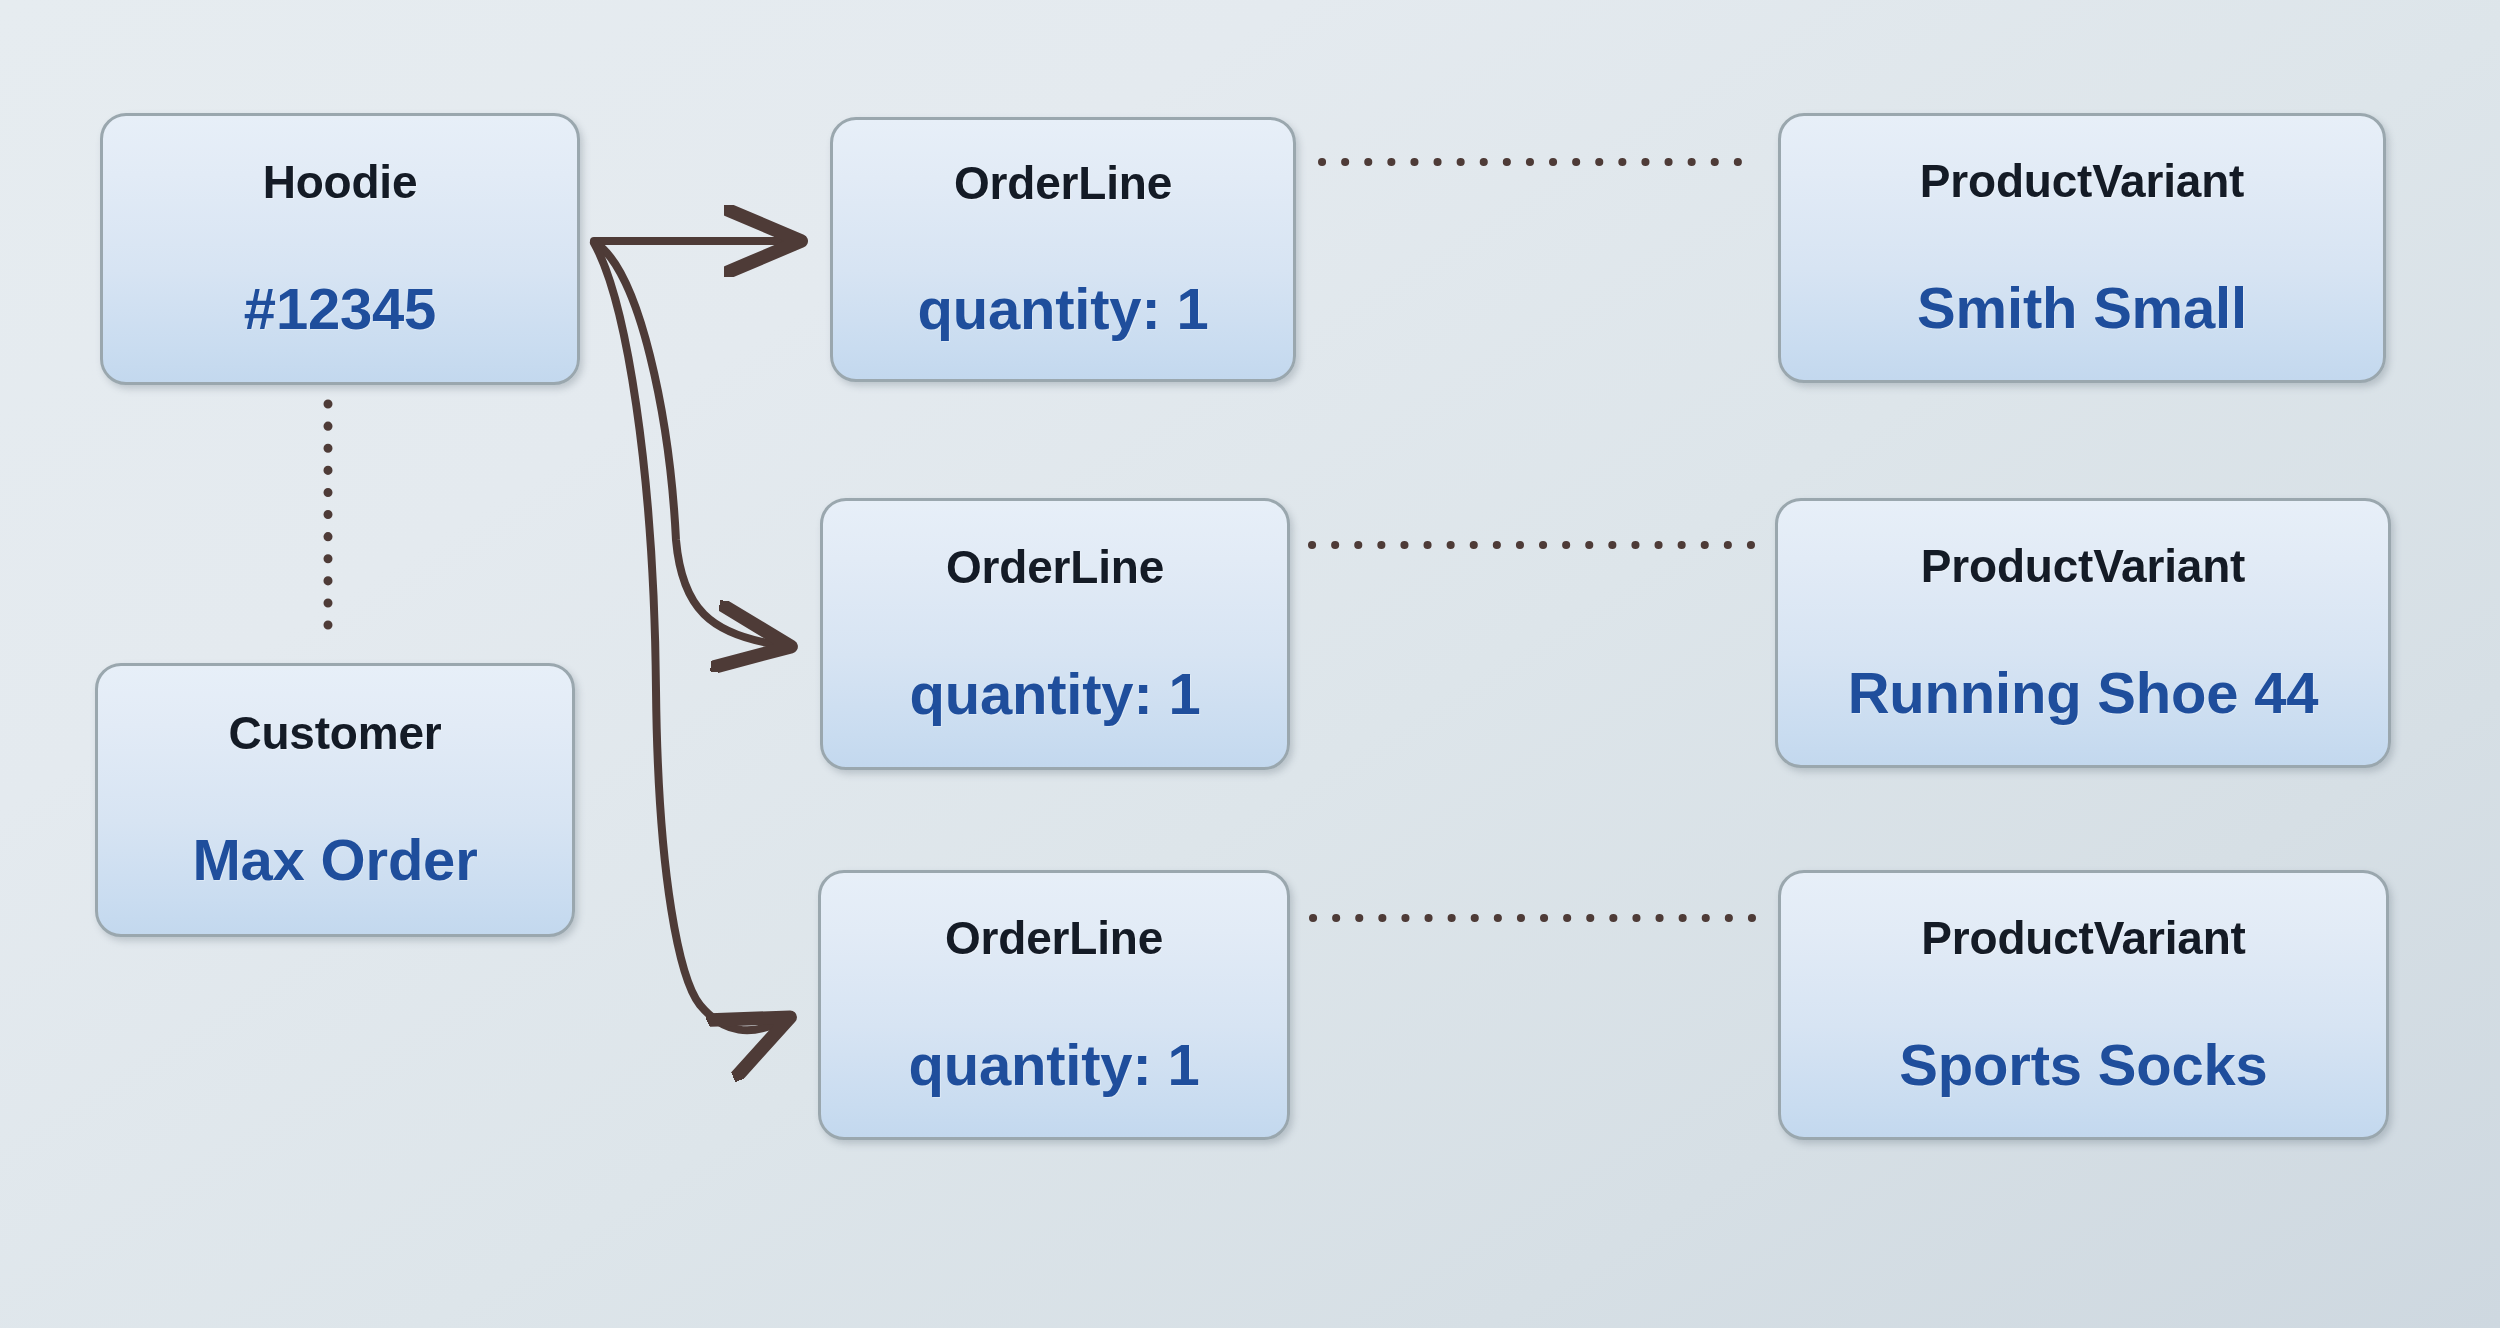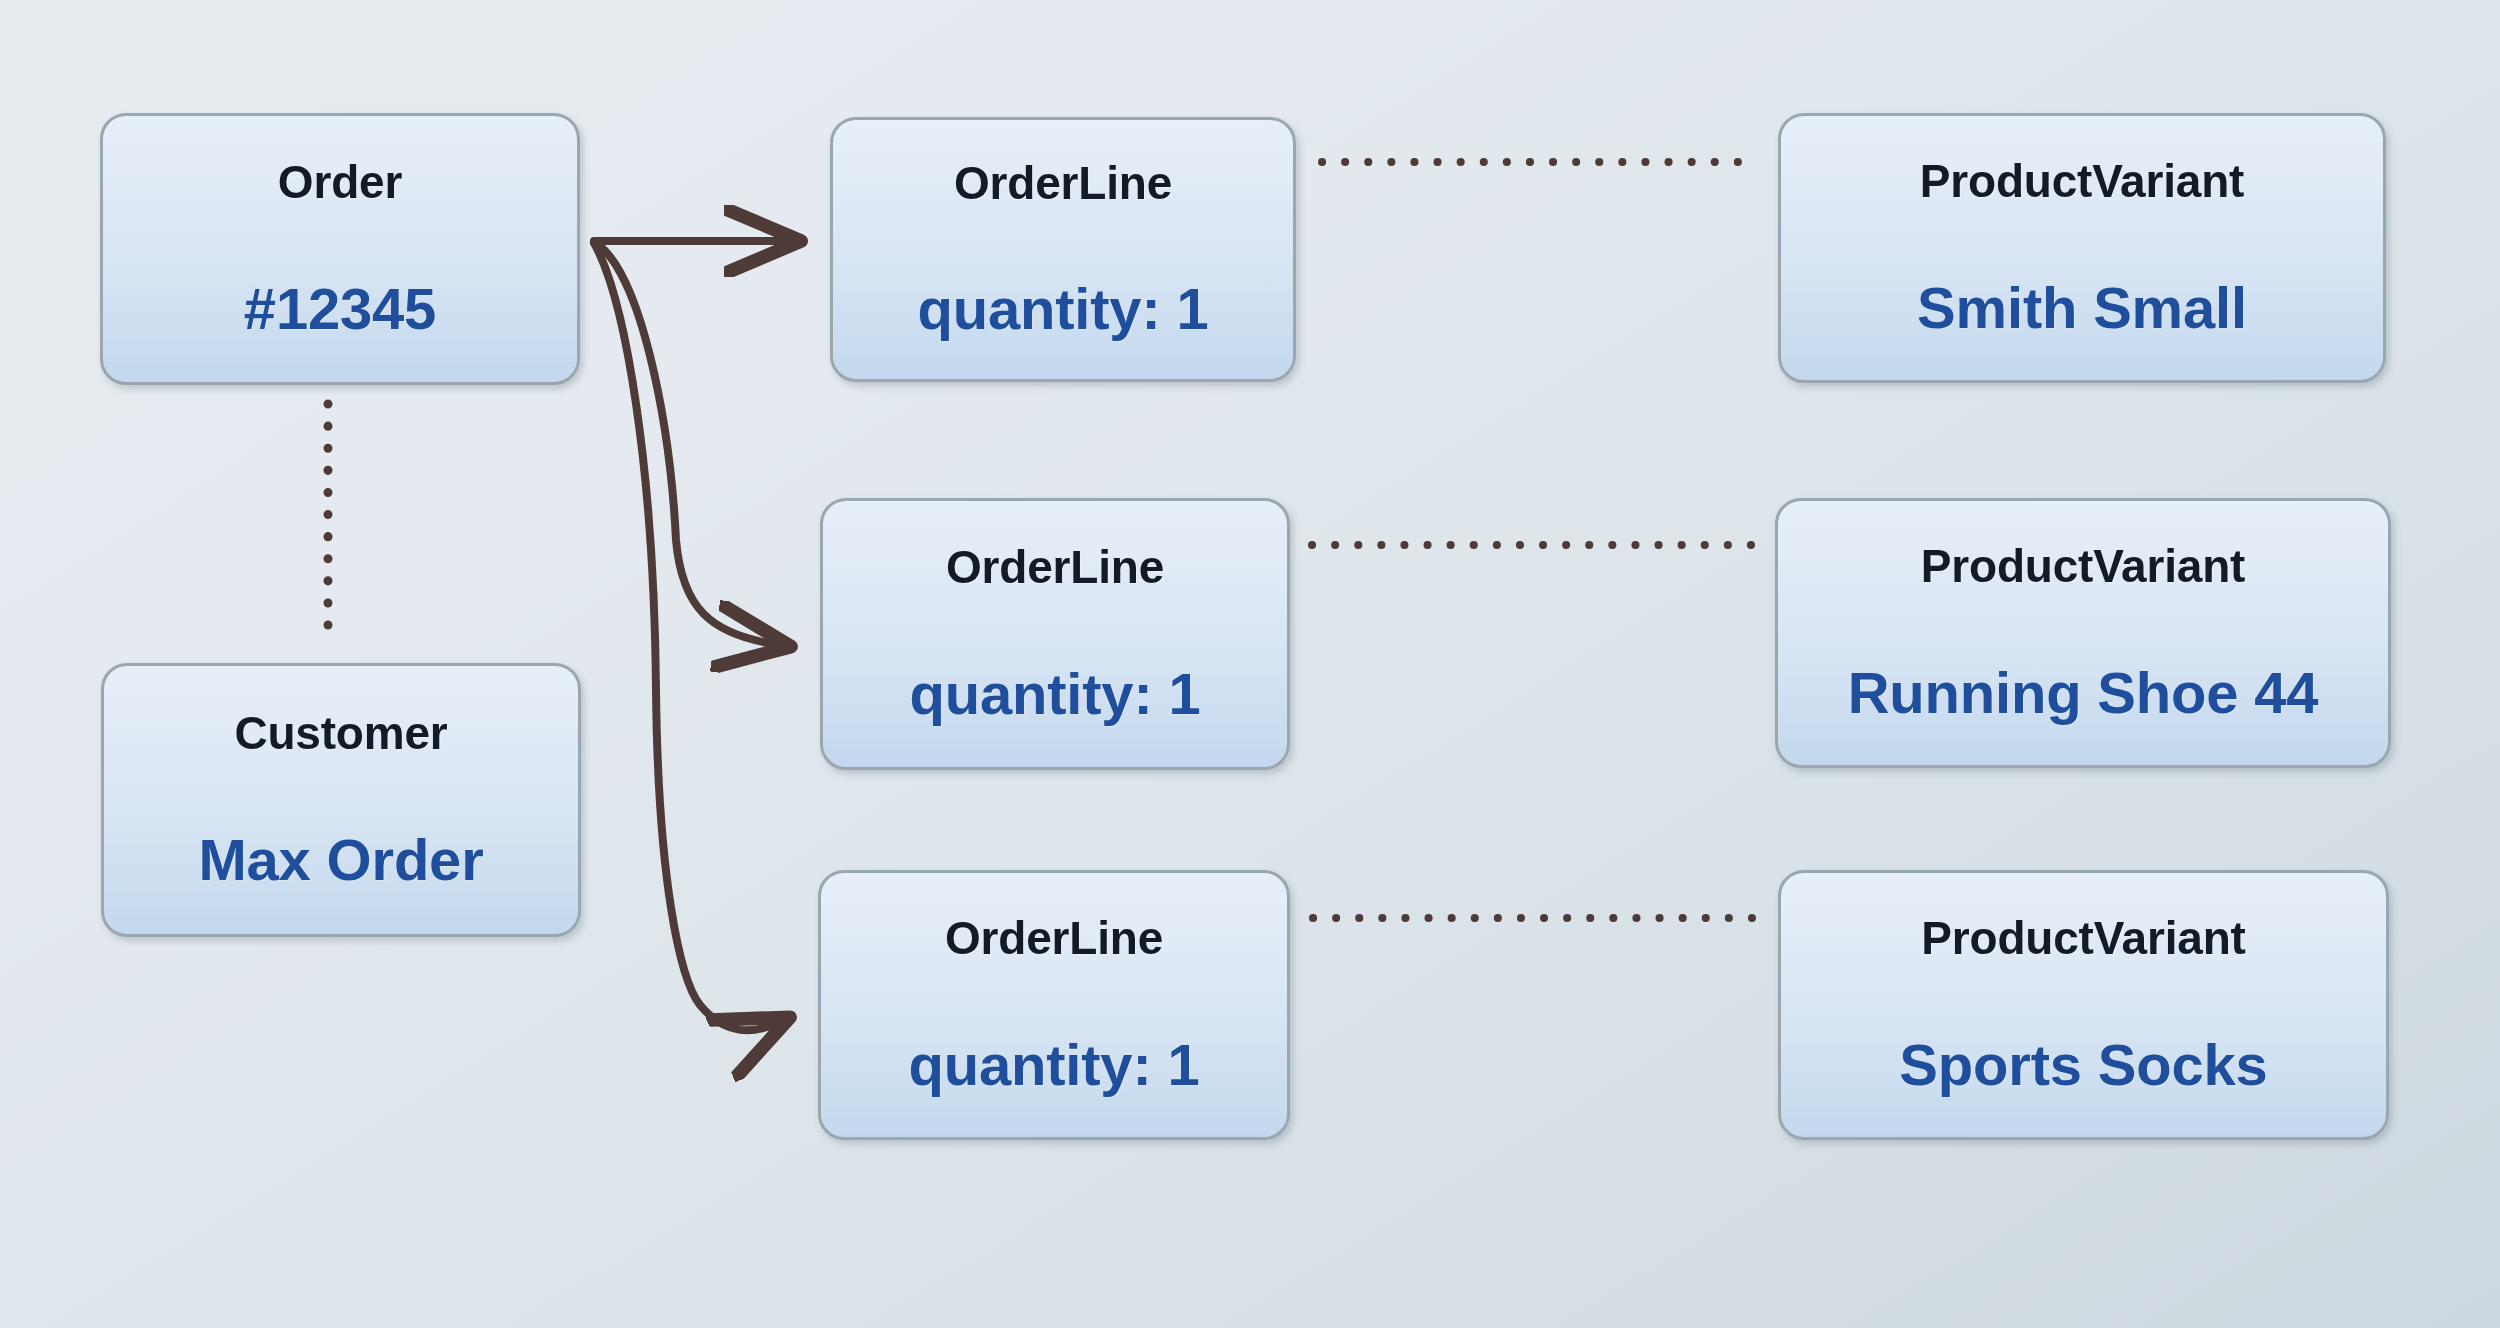--- a/index.html
+++ b/index.html
@@ -57,21 +57,21 @@
     text-align: center;
     letter-spacing: -0.2px;
     text-shadow: 1px 1px 0 rgba(255,255,255,0.3);
     white-space: nowrap;
   }
   
   .gap-lg { height: 72px; }
 
   
   #node-order      { left: 100px;  top: 113px;  width: 480px; height: 272px; }
-  #node-customer   { left: 95px;   top: 663px;  width: 480px; height: 274px; margin-left: 6px; }
+  #node-customer   { left: 95px;   top: 663px;  width: 480px; height: 274px; }
   #node-orderline-1{ left: 830px;  top: 117px;  width: 466px; height: 265px; }
   #node-orderline-2{ left: 820px;  top: 498px;  width: 470px; height: 272px; }
   #node-orderline-3{ left: 818px;  top: 870px;  width: 472px; height: 270px; }
   #node-variant-1  { left: 1778px; top: 113px;  width: 608px; height: 270px; }
   #node-variant-2  { left: 1775px; top: 498px;  width: 616px; height: 270px; }
   #node-variant-3  { left: 1778px; top: 870px;  width: 611px; height: 270px; }
 </style>
 </head>
 <body>
 
@@ -93,21 +93,21 @@
     <line x1="328" y1="404" x2="328" y2="645" stroke="#4e3b37" stroke-width="9" stroke-linecap="round" stroke-dasharray="0.1 22"></line>
 
     <line x1="1322" y1="162" x2="1752" y2="162" stroke="#4e3b37" stroke-width="8" stroke-linecap="round" stroke-dasharray="0.1 23"></line>
 
     <line x1="1312" y1="545" x2="1764" y2="545" stroke="#4e3b37" stroke-width="8" stroke-linecap="round" stroke-dasharray="0.1 23"></line>
 
     <line x1="1313" y1="918" x2="1764" y2="918" stroke="#4e3b37" stroke-width="8" stroke-linecap="round" stroke-dasharray="0.1 23"></line>
   </svg>
 
   <div class="node" id="node-order">
-    <div class="node-title">Order</div>
+    <div class="node-title">Hoodie</div>
     <div class="gap-lg"></div>
     <div class="node-sub">#12345</div>
   </div>
 
   <div class="node" id="node-customer">
     <div class="node-title">Customer</div>
     <div class="gap-lg"></div>
     <div class="node-sub">Max Order</div>
   </div>
 

